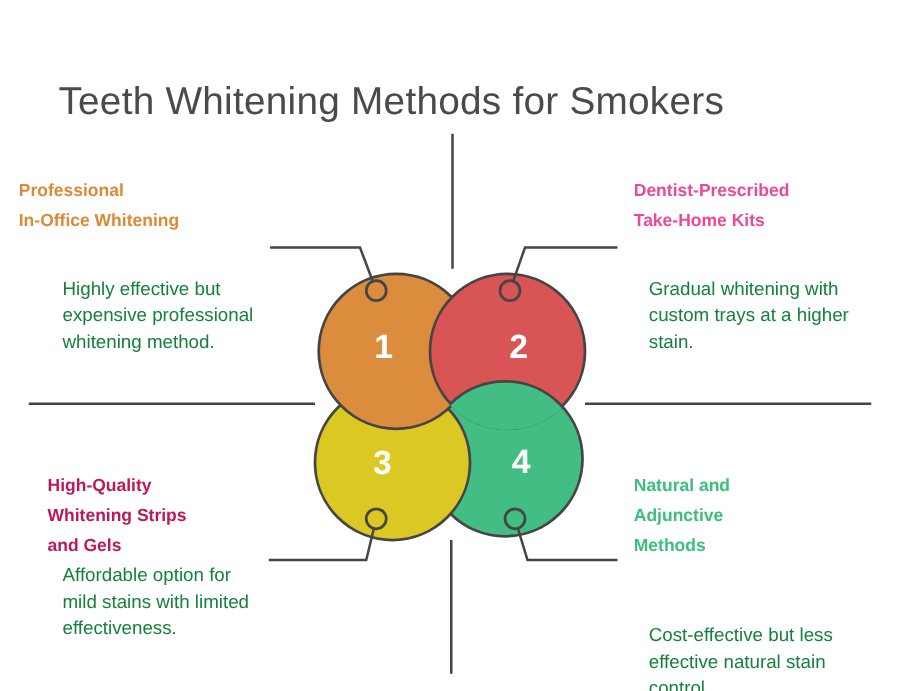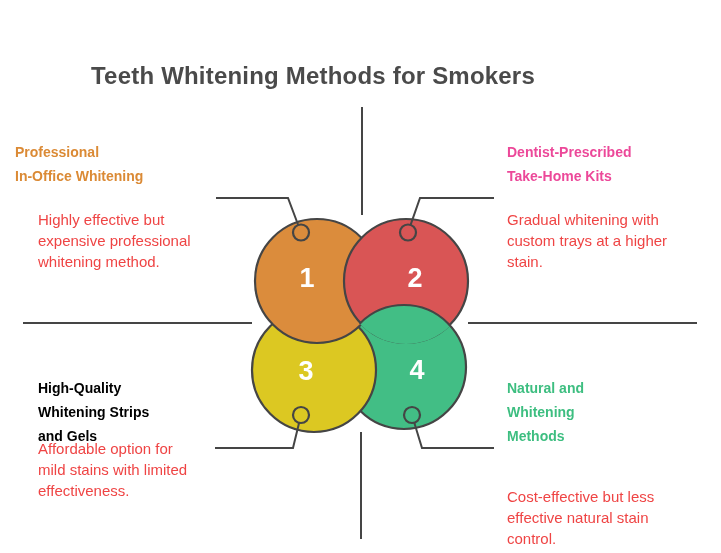--- a/index.html
+++ b/index.html
@@ -2,34 +2,34 @@
 <html><head>
 <meta charset="utf-8">
 <style>
   html,body{margin:0;padding:0;background:#ffffff;}
   body{
     width:721px;height:553px;position:relative;overflow:hidden;
     font-family:"Liberation Sans", sans-serif;
   }
   .title{
     position:absolute;left:0;top:44px;width:626px;
-    text-align:center;font-size:24px;line-height:32px;font-weight:bold;
+    text-align:center;font-size:31px;line-height:32px;font-weight:normal;
     color:#4A4A4A;letter-spacing:0.2px;
   }
   .heading{
     position:absolute;margin:0;font-size:14px;line-height:24px;font-weight:bold;
     white-space:pre-line;
   }
   .desc{
-    position:absolute;margin:0;font-size:15px;line-height:21px;font-weight:normal;
-    color:#ef4444;white-space:pre-line;
+    position:absolute;margin:12px;font-size:15px;line-height:21px;font-weight:normal;
+    color:#15803d;white-space:pre-line;
   }
   .c-orange{color:#DB8A35;}
   .c-red{color:#ec4899;}
-  .c-yellow{color:#000000;}
+  .c-yellow{color:#be185d;}
   .c-green{color:#3DBE80;}
   .h-tl{left:15px;top:140px;width:230px;}
   .d-tl{left:38px;top:209px;width:190px;}
   .h-tr{left:507px;top:140px;width:210px;}
   .d-tr{left:507px;top:209px;width:200px;}
   .h-bl{left:38px;top:376px;width:210px;}
   .d-bl{left:38px;top:438px;width:200px;}
   .h-br{left:507px;top:376px;width:210px;}
   .d-br{left:507px;top:486px;width:200px;}
   svg.diagram{position:absolute;left:0;top:0;}
@@ -56,21 +56,21 @@
 stain.</p>
 
 <h2 class="heading c-yellow h-bl">High-Quality
 Whitening Strips
 and Gels</h2>
 <p class="desc d-bl">Affordable option for
 mild stains with limited
 effectiveness.</p>
 
 <h2 class="heading c-green h-br">Natural and
-Whitening
+Adjunctive
 Methods</h2>
 <p class="desc d-br">Cost-effective but less
 effective natural stain
 control.</p>
 
 <svg class="diagram" width="721" height="553" viewBox="0 0 721 553">
   <defs>
     <clipPath id="clip-red-lens">
       <circle cx="406" cy="281" r="63.1"></circle>
     </clipPath>

